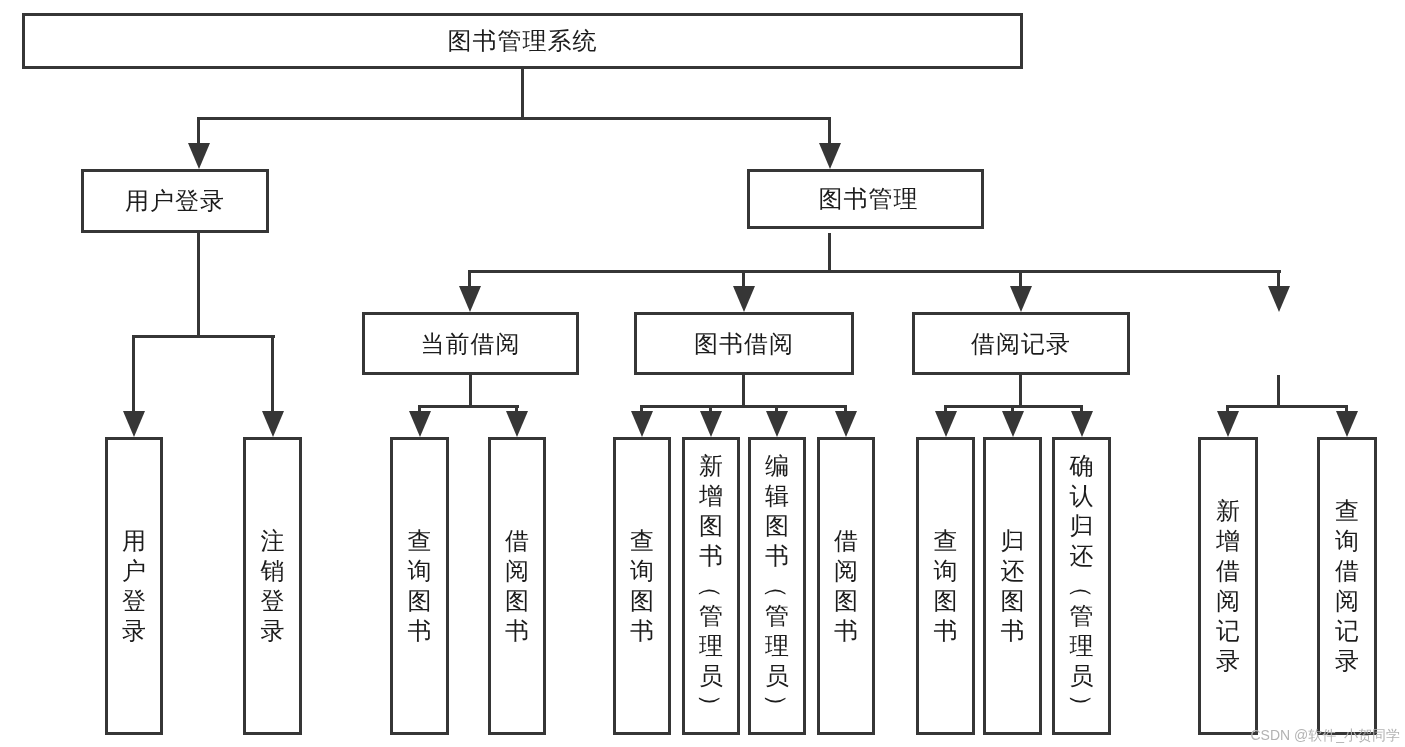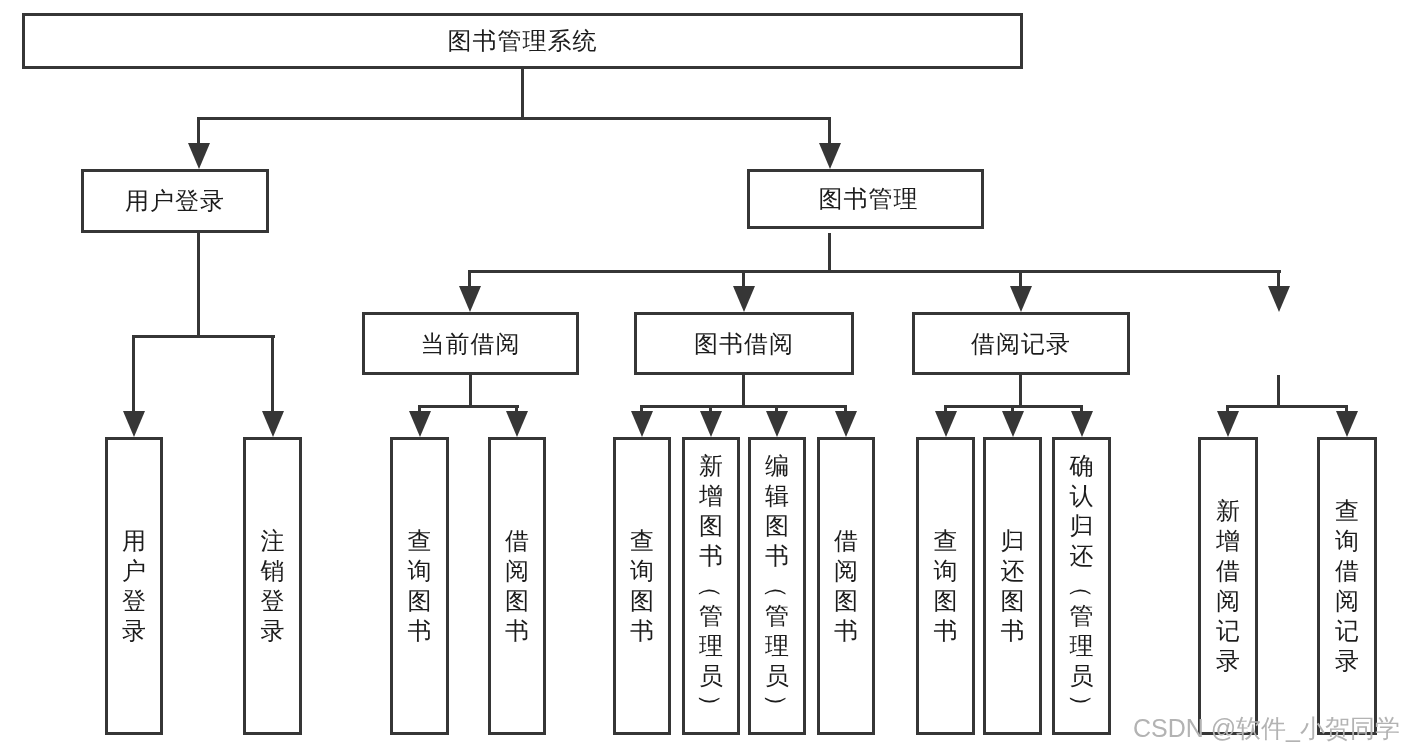--- a/index.html
+++ b/index.html
@@ -38,21 +38,21 @@
     position: absolute;
     width: 0; height: 0;
     border-left: 11px solid transparent;
     border-right: 11px solid transparent;
     border-top: 26px solid var(--line);
   }
   .watermark {
     position: absolute;
     right: 5px;
     bottom: 2px;
-    font-size: 25px;
+    font-size: 14px;
     color: var(--wm);
     z-index: 10;
     white-space: nowrap;
   }
 </style>
 </head>
 <body>
 
 <div class="canvas">
 

